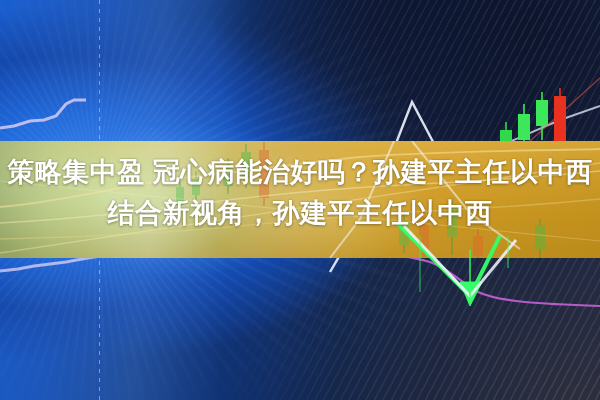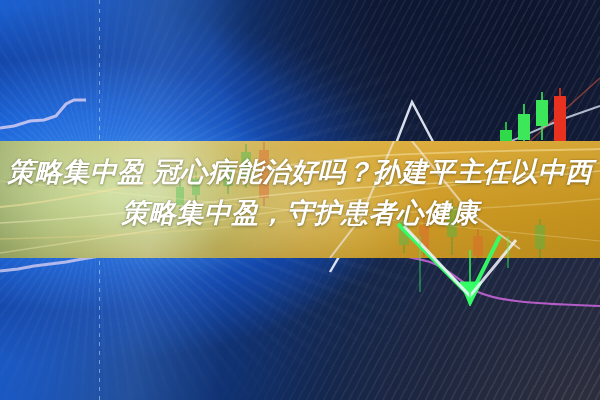--- a/index.html
+++ b/index.html
@@ -90,21 +90,20 @@
   .art svg{display:block;}
 
   
   .headline{
     position:absolute;left:0;right:0;top:152px;
     text-align:center;
     color:#ffffff;font-weight:bold;font-size:27px;line-height:41px;
     letter-spacing:.5px;
     text-shadow:0 1px 3px rgba(60,60,20,.45), 0 0 2px rgba(0,0,0,.25);
     white-space:nowrap;
-    font-style:italic;
   }
   .hl-line{display:block;}
 </style>
 </head>
 <body>
 
 <div id="stage">
 
   <div class="layer bg-base"></div>
   <div class="layer bg-darkmass"></div>
@@ -199,16 +198,16 @@
       </g>
       <polyline fill="none" stroke="#f2f6ff" stroke-opacity=".85" stroke-width="3" points="404,226 470,296 516,240"></polyline>
       <line x1="470" y1="250" x2="470" y2="300" stroke="#35ff66" stroke-opacity=".7" stroke-width="2"></line>
       <line x1="420" y1="236" x2="420" y2="292" stroke="#35ff66" stroke-opacity=".45" stroke-width="1.6"></line>
       <line x1="508" y1="236" x2="508" y2="268" stroke="#35ff66" stroke-opacity=".5" stroke-width="1.6"></line>
     </svg>
   </div>
 
   <div class="headline">
     <span class="hl-line">策略集中盈 冠心病能治好吗？孙建平主任以中西</span>
-    <span class="hl-line">策略集中盈，守护患者心健康</span>
+    <span class="hl-line">结合新视角，孙建平主任以中西</span>
   </div>
 
 </div>
 
 </body></html>

